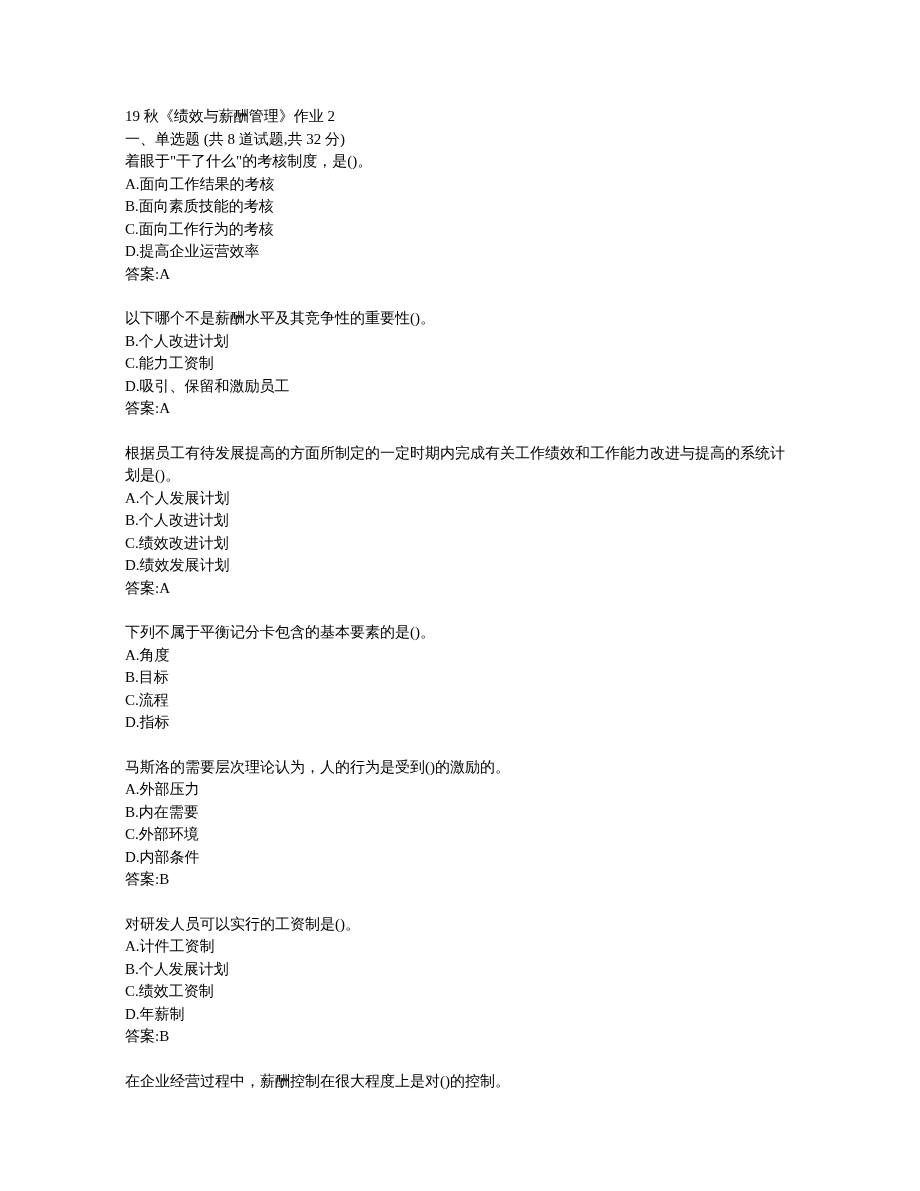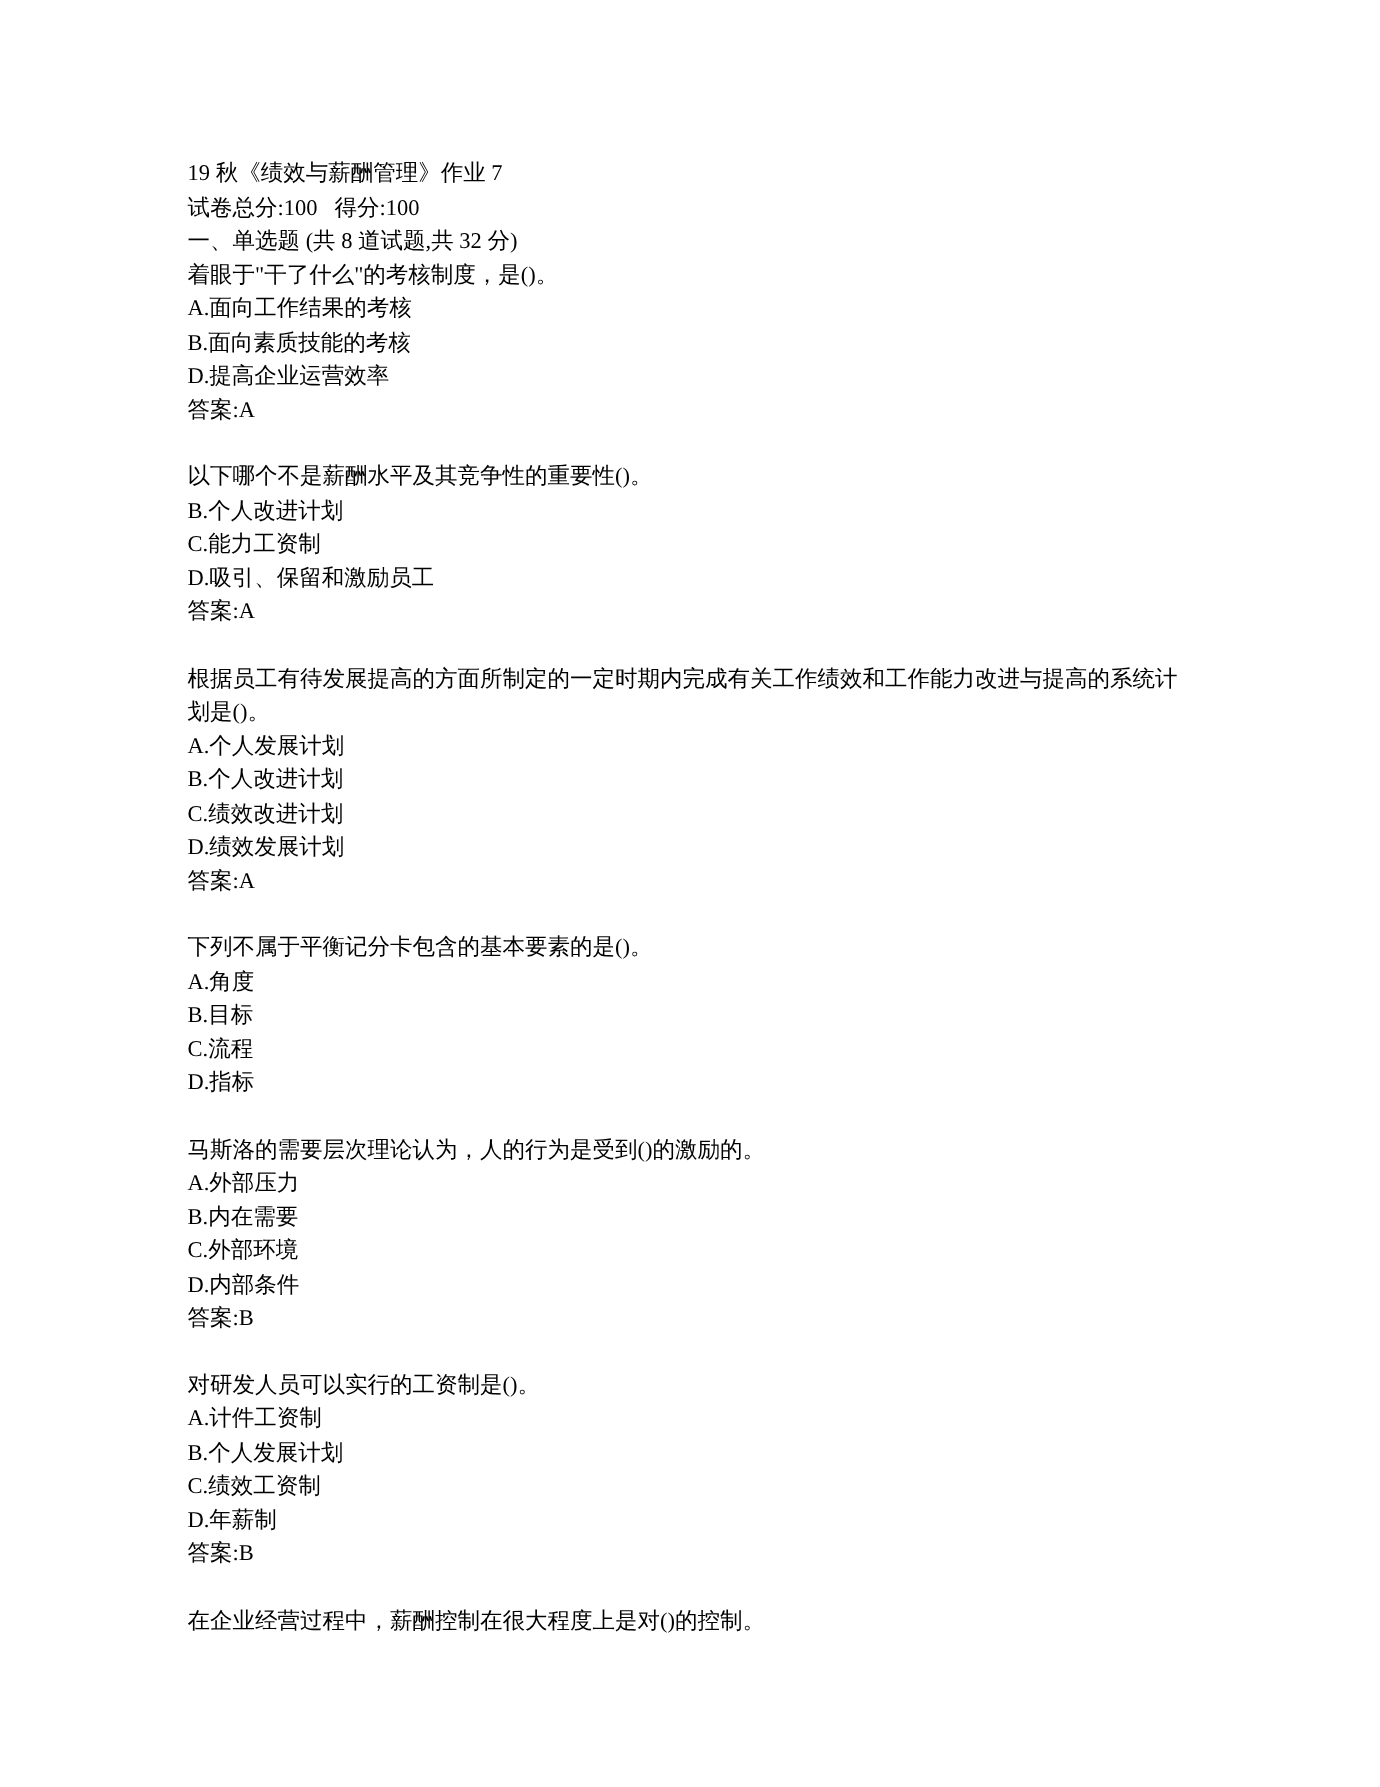--- a/index.html
+++ b/index.html
@@ -17,26 +17,26 @@
       white-space: pre-wrap;
     }
     .block {
       margin-bottom: 22px;
     }
   </style>
 </head>
 <body>
 
 <div class="block">
-  <div class="line">19 秋《绩效与薪酬管理》作业 7</div>
-  <div class="line">试卷总分:100   得分:100</div>
+  <div class="line">19 秋《绩效与薪酬管理》作业 2</div>
   <div class="line">一、单选题 (共 8 道试题,共 32 分)</div>
   <div class="line">着眼于"干了什么"的考核制度，是()。</div>
   <div class="line">A.面向工作结果的考核</div>
   <div class="line">B.面向素质技能的考核</div>
+  <div class="line">C.面向工作行为的考核</div>
   <div class="line">D.提高企业运营效率</div>
   <div class="line">答案:A</div>
 </div>
 
 <div class="block">
   <div class="line">以下哪个不是薪酬水平及其竞争性的重要性()。</div>
   <div class="line">B.个人改进计划</div>
   <div class="line">C.能力工资制</div>
   <div class="line">D.吸引、保留和激励员工</div>
   <div class="line">答案:A</div>

